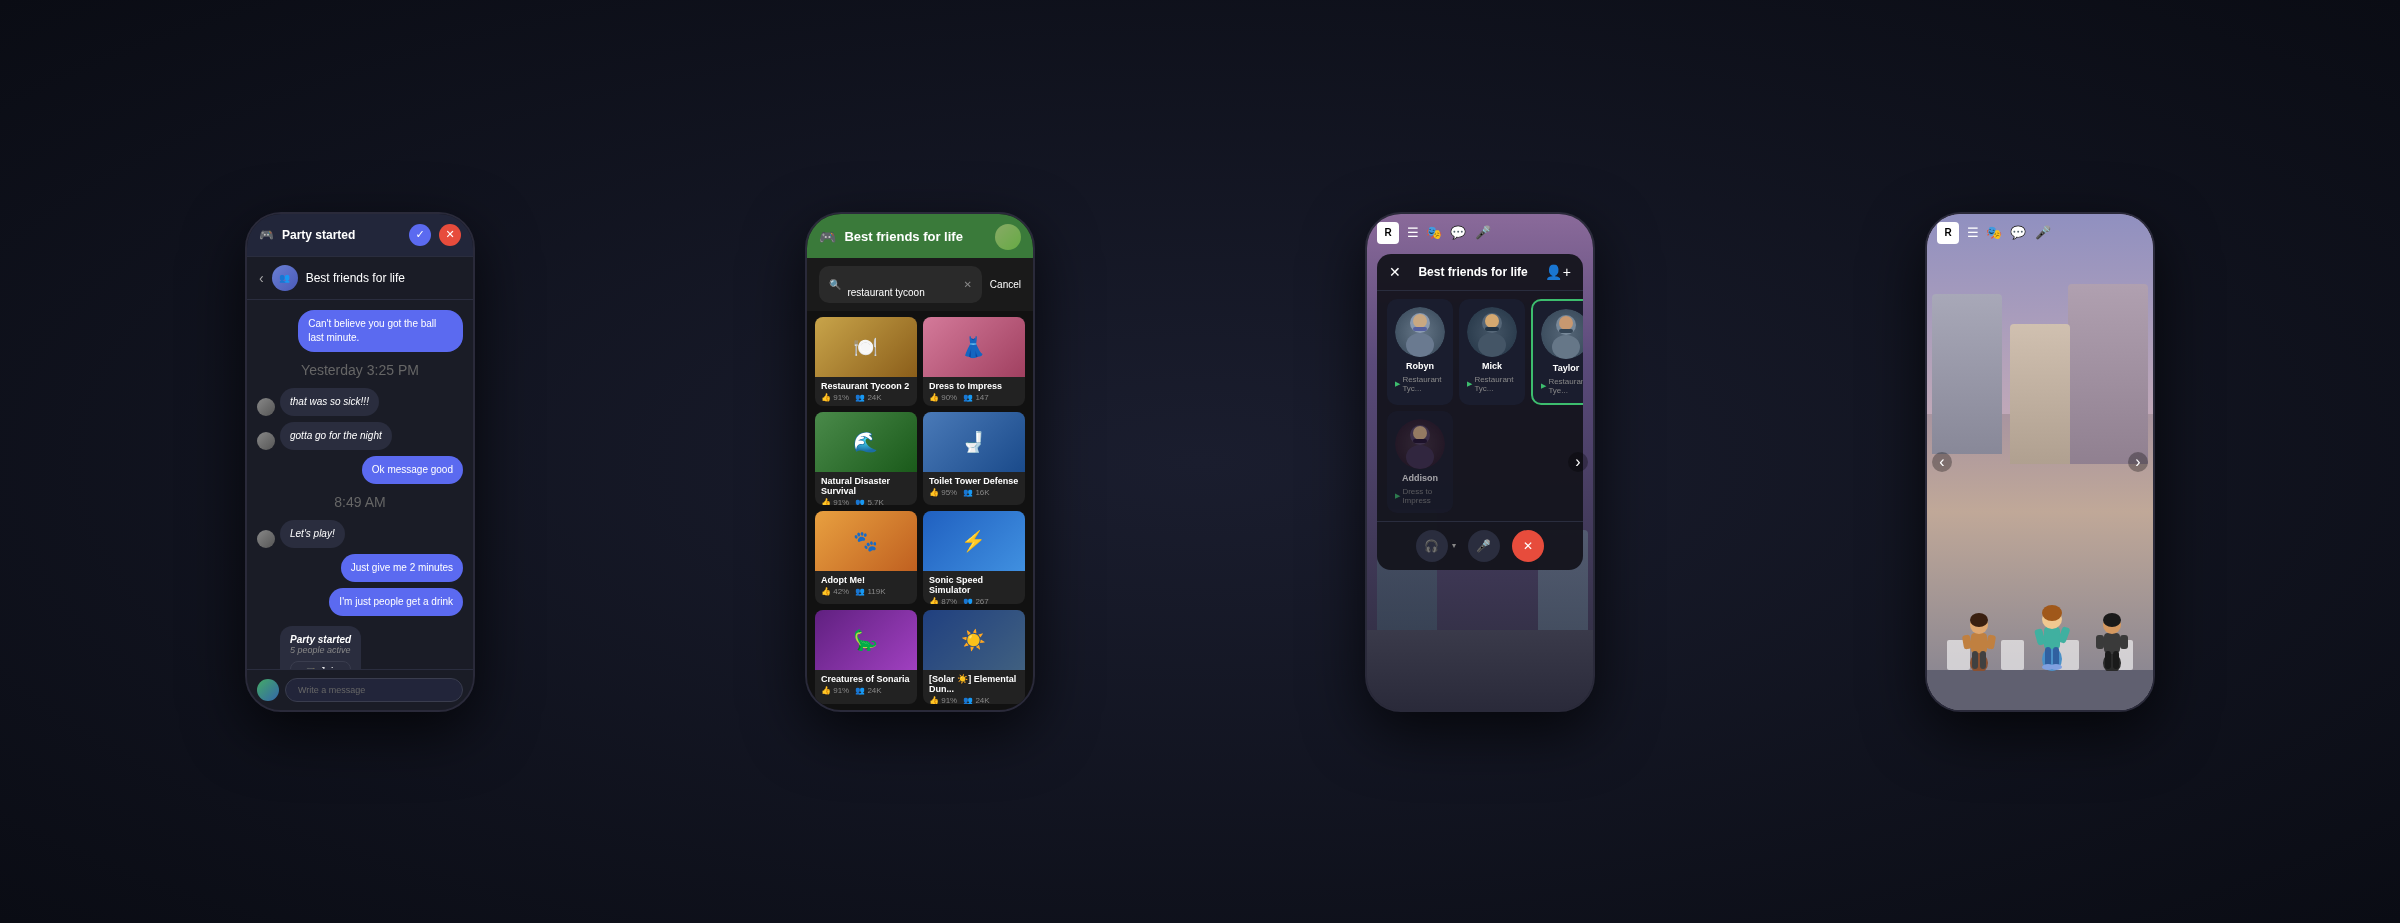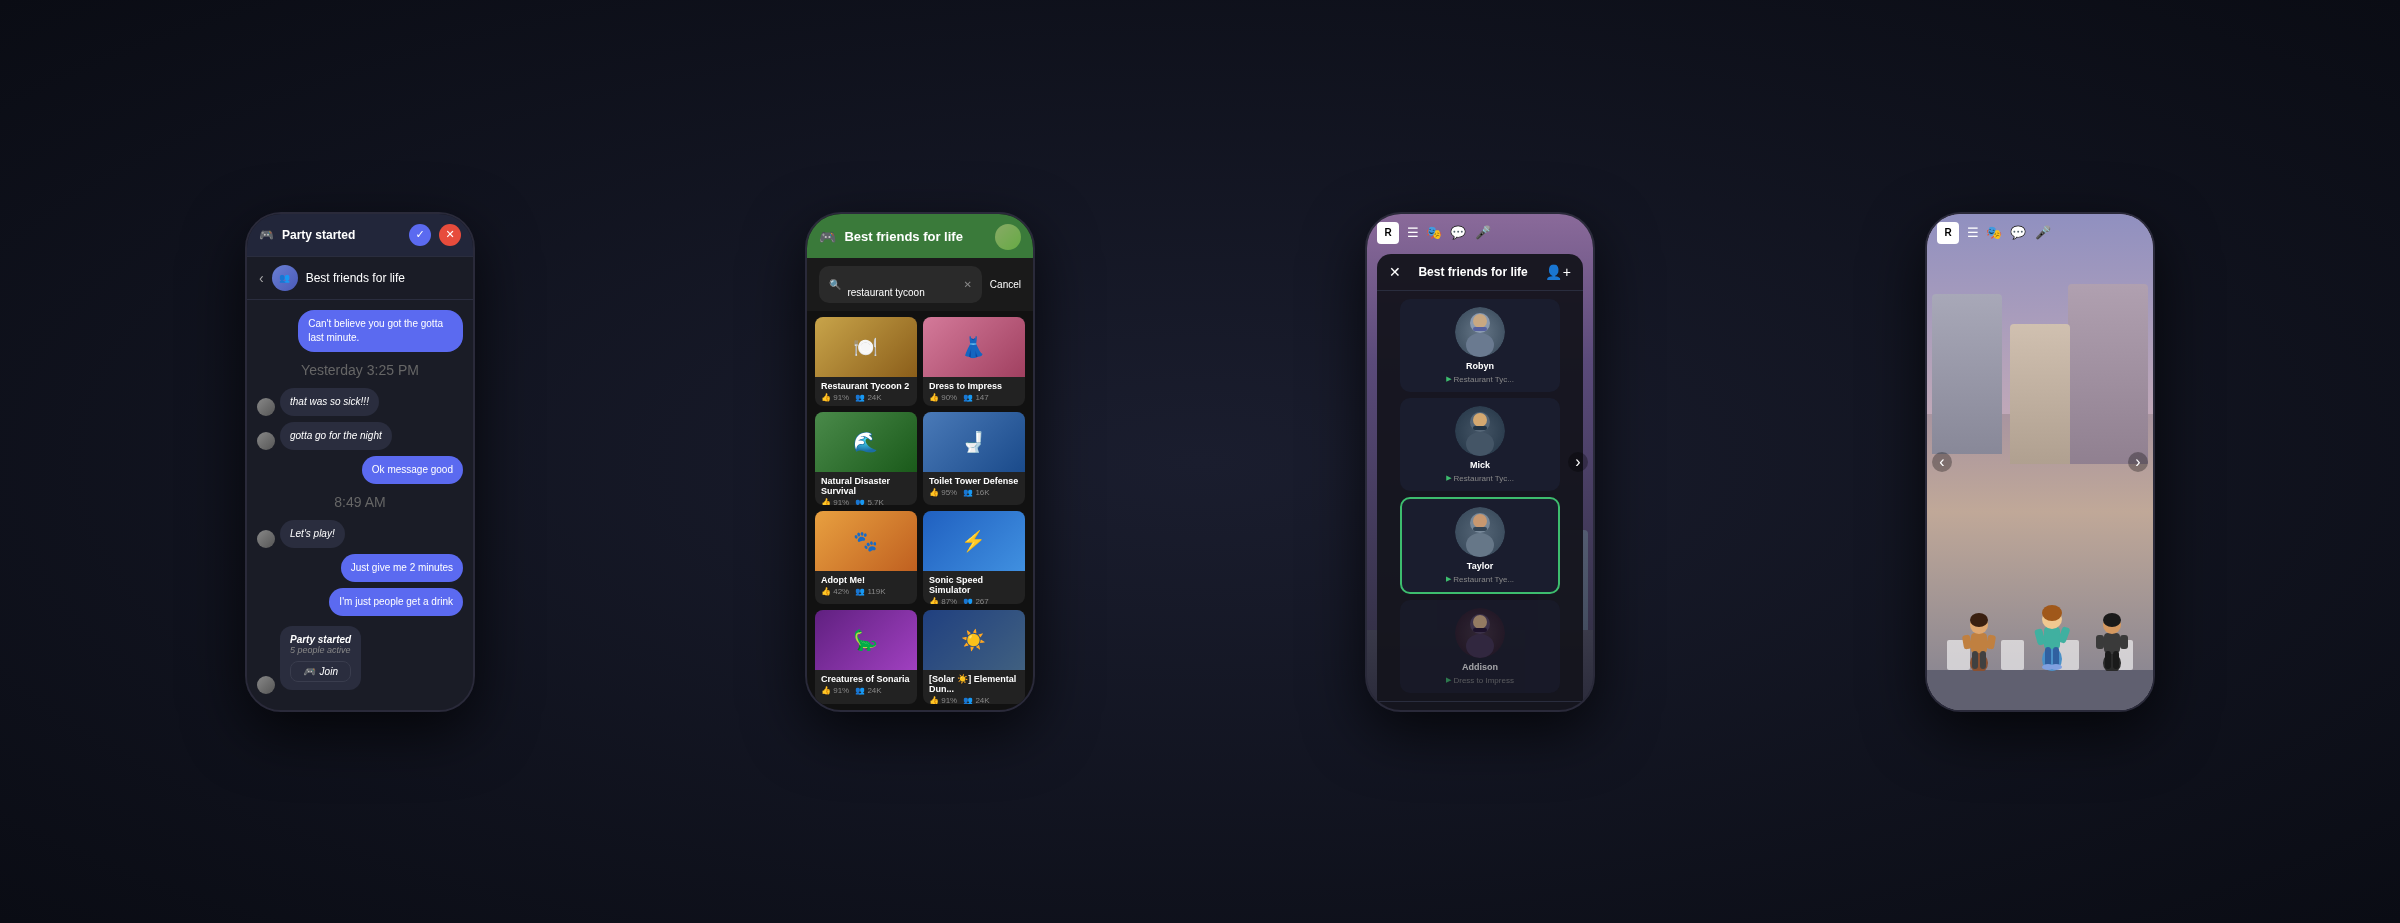--- a/index.html
+++ b/index.html
@@ -297,23 +297,23 @@
       display: flex;
       align-items: center;
       justify-content: space-between;
       border-bottom: 1px solid #2a2d3e;
     }
     .party-close-btn { color: #fff; font-size: 14px; cursor: pointer; }
     .party-overlay-title { color: #fff; font-size: 12px; font-weight: 600; }
     .party-add-btn { color: #fff; font-size: 14px; cursor: pointer; }
     .party-members-grid {
       display: grid;
-      grid-template-columns: 1fr;
+      grid-template-columns: 1fr 1fr 1fr;
       gap: 6px;
-      padding: 8px 23px;
+      padding: 8px 10px;
     }
     .member-card {
       background: #1a1d2e;
       border-radius: 10px;
       padding: 8px;
       display: flex;
       flex-direction: column;
       align-items: center;
       gap: 4px;
       position: relative;
@@ -429,21 +429,21 @@
       </div>
 
       <div class="chat-header">
         <span class="back-arrow">‹</span>
         <div class="chat-avatar">👥</div>
         <span class="chat-name">Best friends for life</span>
       </div>
 
       <div class="chat-messages">
         <div class="msg-row outgoing">
-          <div class="msg-bubble outgoing">Can't believe you got the gotta last minute.</div>
+          <div class="msg-bubble outgoing">Can't believe you got the ball last minute.</div>
         </div>
         <div class="msg-timestamp">Yesterday 3:25 PM</div>
         <div class="msg-row incoming">
           <div class="msg-avatar-sm"></div>
           <div class="msg-bubble incoming">that was so sick!!!</div>
         </div>
         <div class="msg-row incoming">
           <div class="msg-avatar-sm"></div>
           <div class="msg-bubble incoming">gotta go for the night</div>
         </div>
@@ -468,20 +468,26 @@
             <div class="party-card-title">Party started</div>
             <div class="party-card-sub">5 people active</div>
             <div class="join-btn">
               <span>🎮</span>
               <span>Join</span>
             </div>
           </div>
         </div>
       </div>
 
+      <div class="chat-input-bar">
+        <div class="user-avatar-sm2"></div>
+        <div class="chat-input">
+          <span>Write a message</span>
+        </div>
+      </div>
     </div>
   </div>
 
   <div class="phone">
     <div class="phone-screen phone2-screen">
 
       <div class="search-header">
         <span class="search-header-icon">🎮</span>
         <span class="search-header-title">Best friends for life</span>
         <div class="search-header-avatar"></div>

